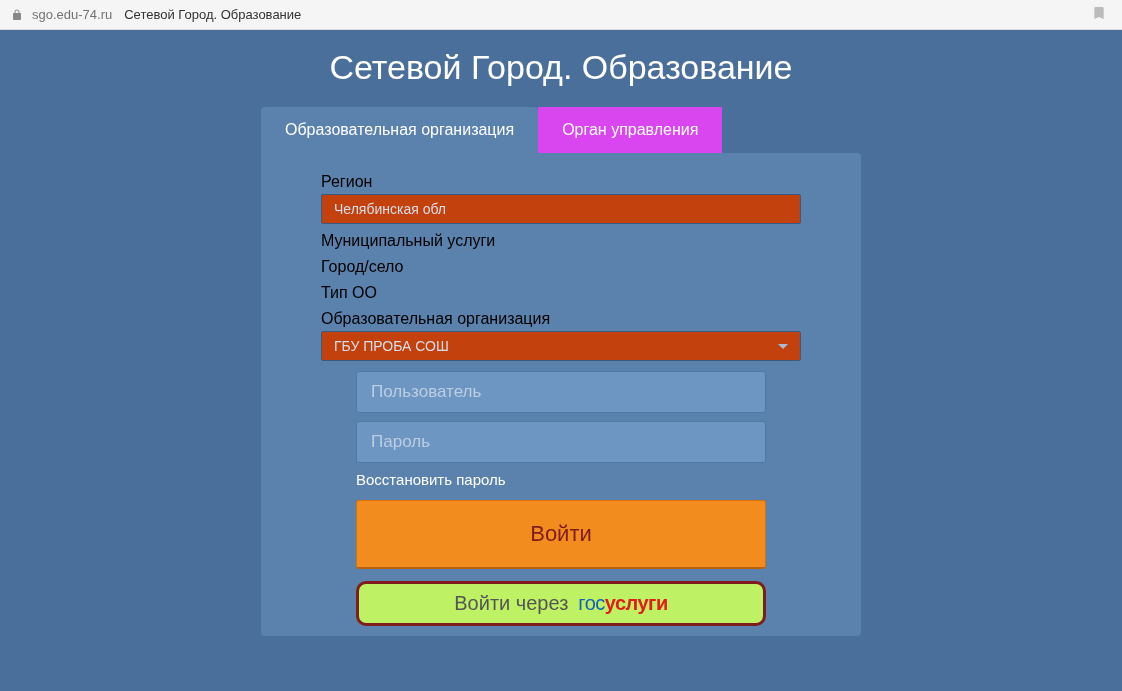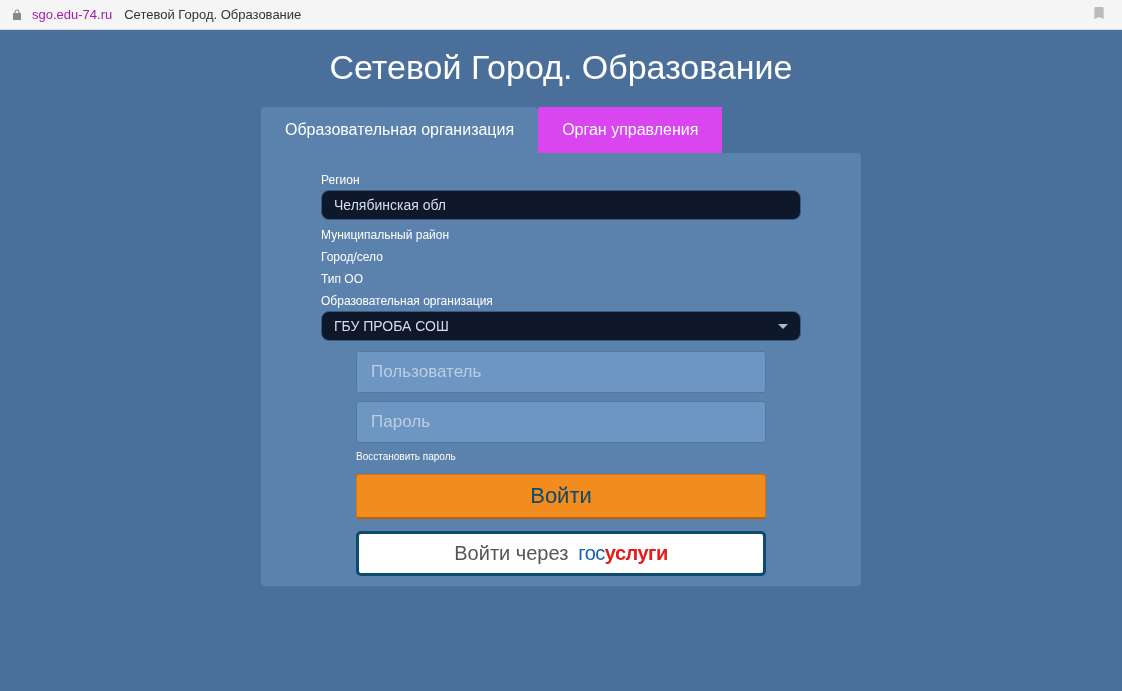--- a/index.html
+++ b/index.html
@@ -10,21 +10,21 @@
       background: #f5f5f5;
       border-bottom: 1px solid #ddd;
       display: flex;
       align-items: center;
       padding: 0 10px;
       font-size: 13px;
       color: #555;
     }
     .lock-icon { width: 14px; height: 14px; margin-right: 8px; display: flex; align-items: center; justify-content: center; }
     .lock-icon svg { fill: #888; }
-    .url { margin-right: 12px; color: #a21caf; }
+    .url { margin-right: 12px; color: #737373; }
     .page-title { color: #333; }
     .bookmark-icon { margin-left: auto; margin-right: 5px; }
     .bookmark-icon svg { fill: #bbb; }
     
     .page-content {
       background: #4a6f9b;
       height: 661px;
       display: flex;
       justify-content: center;
       padding-top: 18px;
@@ -60,39 +60,39 @@
     }
     
     .form-panel {
       background: #5b82ad;
       padding: 20px 60px 10px 60px;
       border-radius: 0 4px 4px 4px;
     }
     
     .form-group { margin-bottom: 8px; }
     .form-label {
-      color: #ffffff;
-      font-size: 12px;
+      color: #000000;
+      font-size: 16px;
       margin-bottom: 3px;
       display: block;
     }
     
     .select-field {
-      background: #0f172a;
+      background: #c2410c;
       border: 1px solid #3a5a80;
       color: #d4dfec;
       padding: 6px 12px;
       font-size: 14px;
       width: 100%;
       height: 30px;
       display: flex;
       align-items: center;
       justify-content: space-between;
       cursor: pointer;
-      border-radius: 8px;
+      border-radius: 2px;
     }
     .chevron {
       width: 0;
       height: 0;
       border-left: 5px solid transparent;
       border-right: 5px solid transparent;
       border-top: 5px solid #a8bbd4;
     }
     
     .input-section {
@@ -107,50 +107,50 @@
       color: #4c1d95;
       padding: 10px 14px;
       font-size: 17px;
       margin-bottom: 8px;
       border-radius: 3px;
     }
     .text-input::placeholder { color: #bccde2; }
     
     .forgot-link {
       color: #fff;
-      font-size: 10px;
+      font-size: 15px;
       display: block;
       margin-bottom: 12px;
       cursor: pointer;
     }
     
     .login-button {
       width: 100%;
       background: #f28c1f;
       border: 1px solid #d4730e;
       border-bottom: 2px solid #b86210;
-      color: #0c4a6e;
+      color: #7f1d1d;
       font-size: 22px;
-      padding: 8px;
+      padding: 20px;
       cursor: pointer;
       border-radius: 3px;
       margin-bottom: 12px;
     }
     
     .gosuslugi-button {
       width: 100%;
-      background: #ffffff;
-      border: 3px solid #0c4a6e;
+      background: #bef264;
+      border: 3px solid #7f1d1d;
       padding: 8px;
       cursor: pointer;
       display: flex;
       align-items: center;
       justify-content: center;
       font-size: 20px;
-      border-radius: 5px;
+      border-radius: 10px;
     }
     .gos-prefix { color: #555; font-weight: 300; margin-right: 10px; }
     .gos-blue { color: #1560bd; font-weight: normal; letter-spacing: -0.5px; }
     .gos-red { color: #e41b1b; font-weight: bold; letter-spacing: -0.5px; }
   </style>
 </head>
 <body>
 
 <div class="browser-bar">
   <span class="lock-icon">
@@ -180,21 +180,21 @@
 
       <div class="form-group">
         <label class="form-label">Регион</label>
         <div class="select-field no-arrow">
           <span>Челябинская обл</span>
 
         </div>
       </div>
 
       <div class="form-group">
-        <label class="form-label">Муниципальный район</label>
+        <label class="form-label">Муниципальный услуги</label>
       </div>
 
       <div class="form-group">
         <label class="form-label">Город/село</label>
       </div>
 
       <div class="form-group">
         <label class="form-label">Тип ОО</label>
       </div>
 

